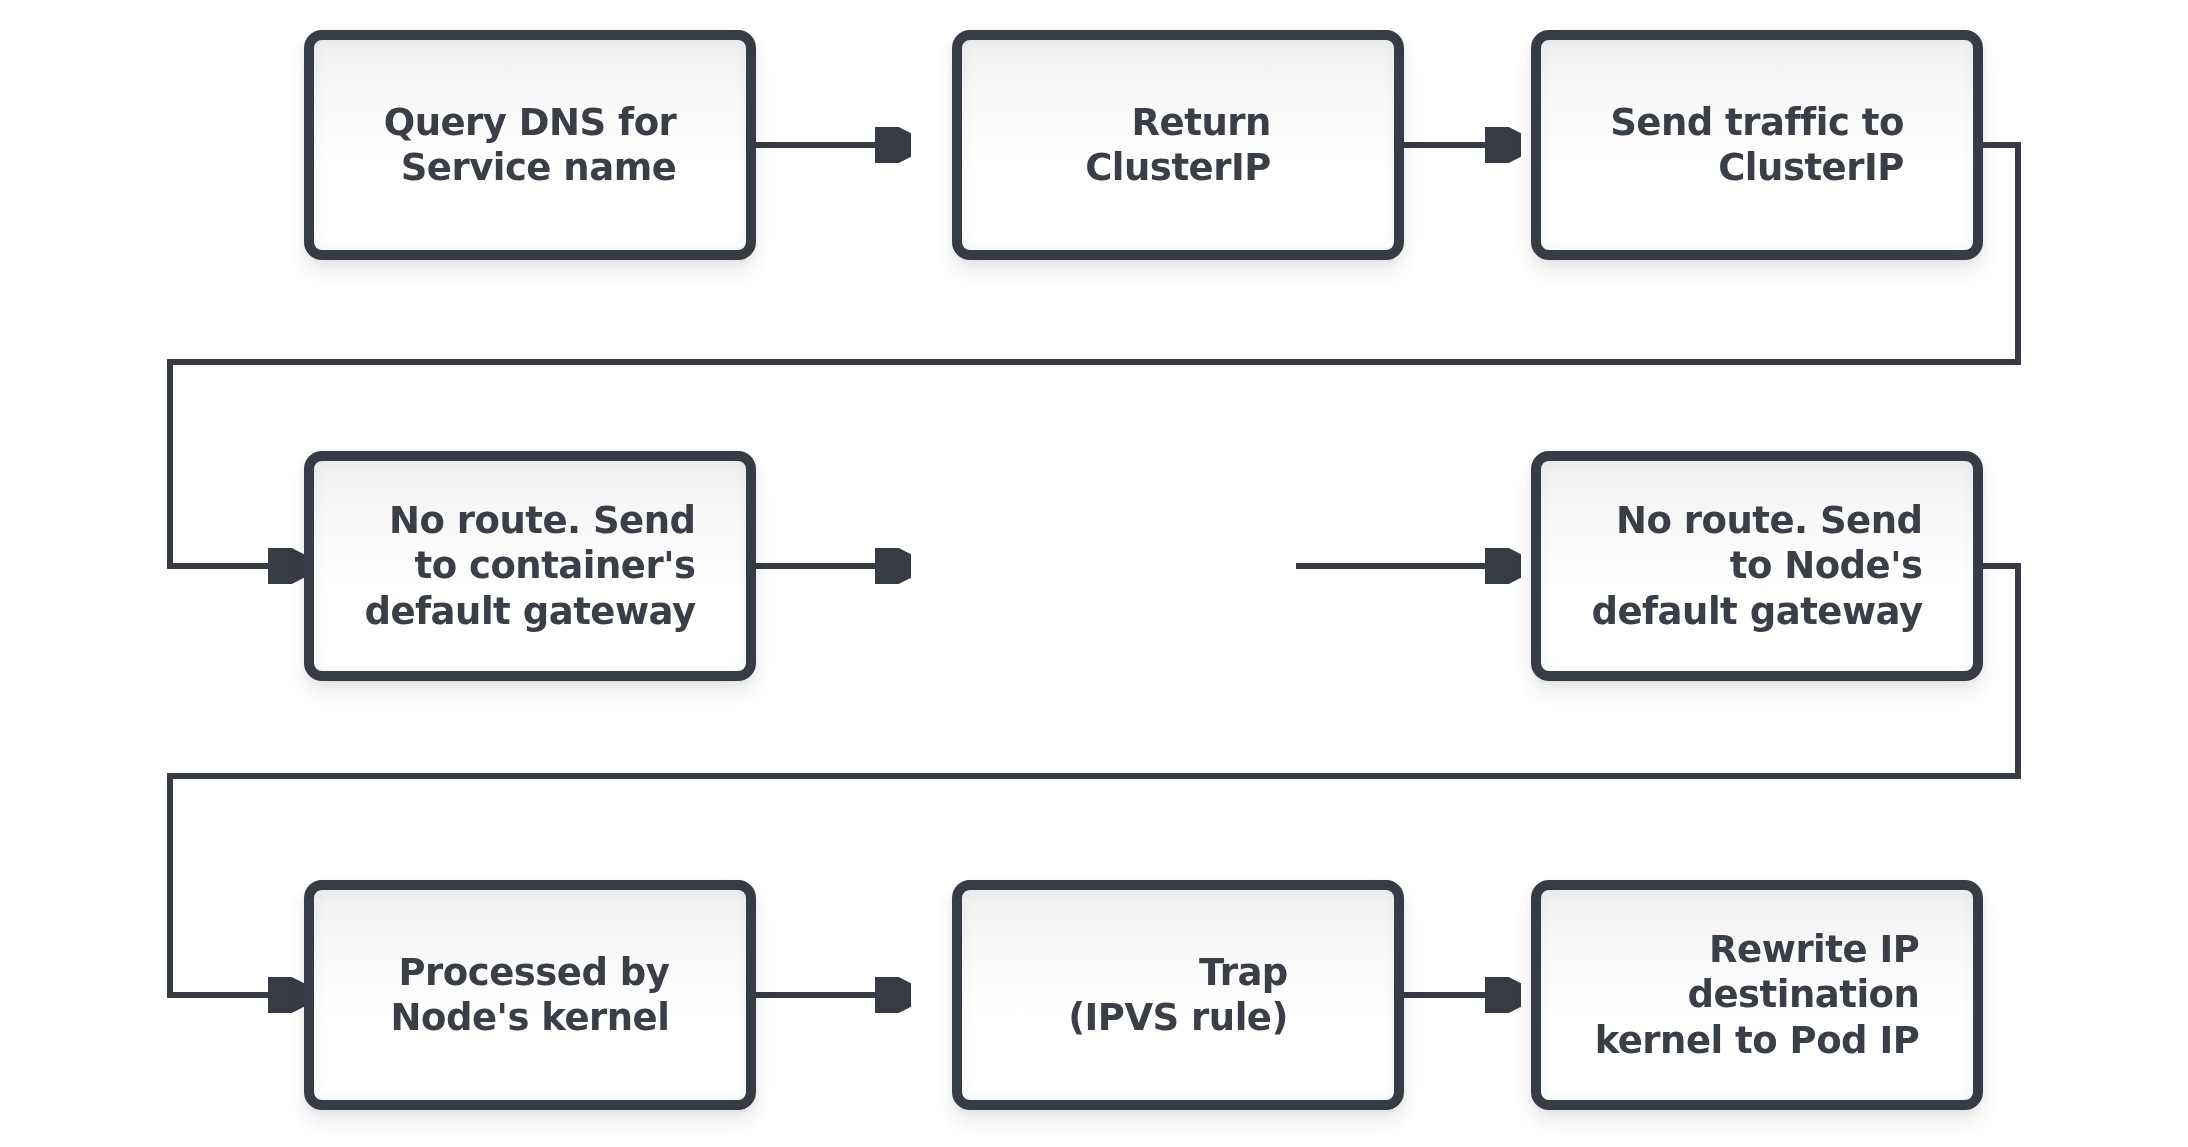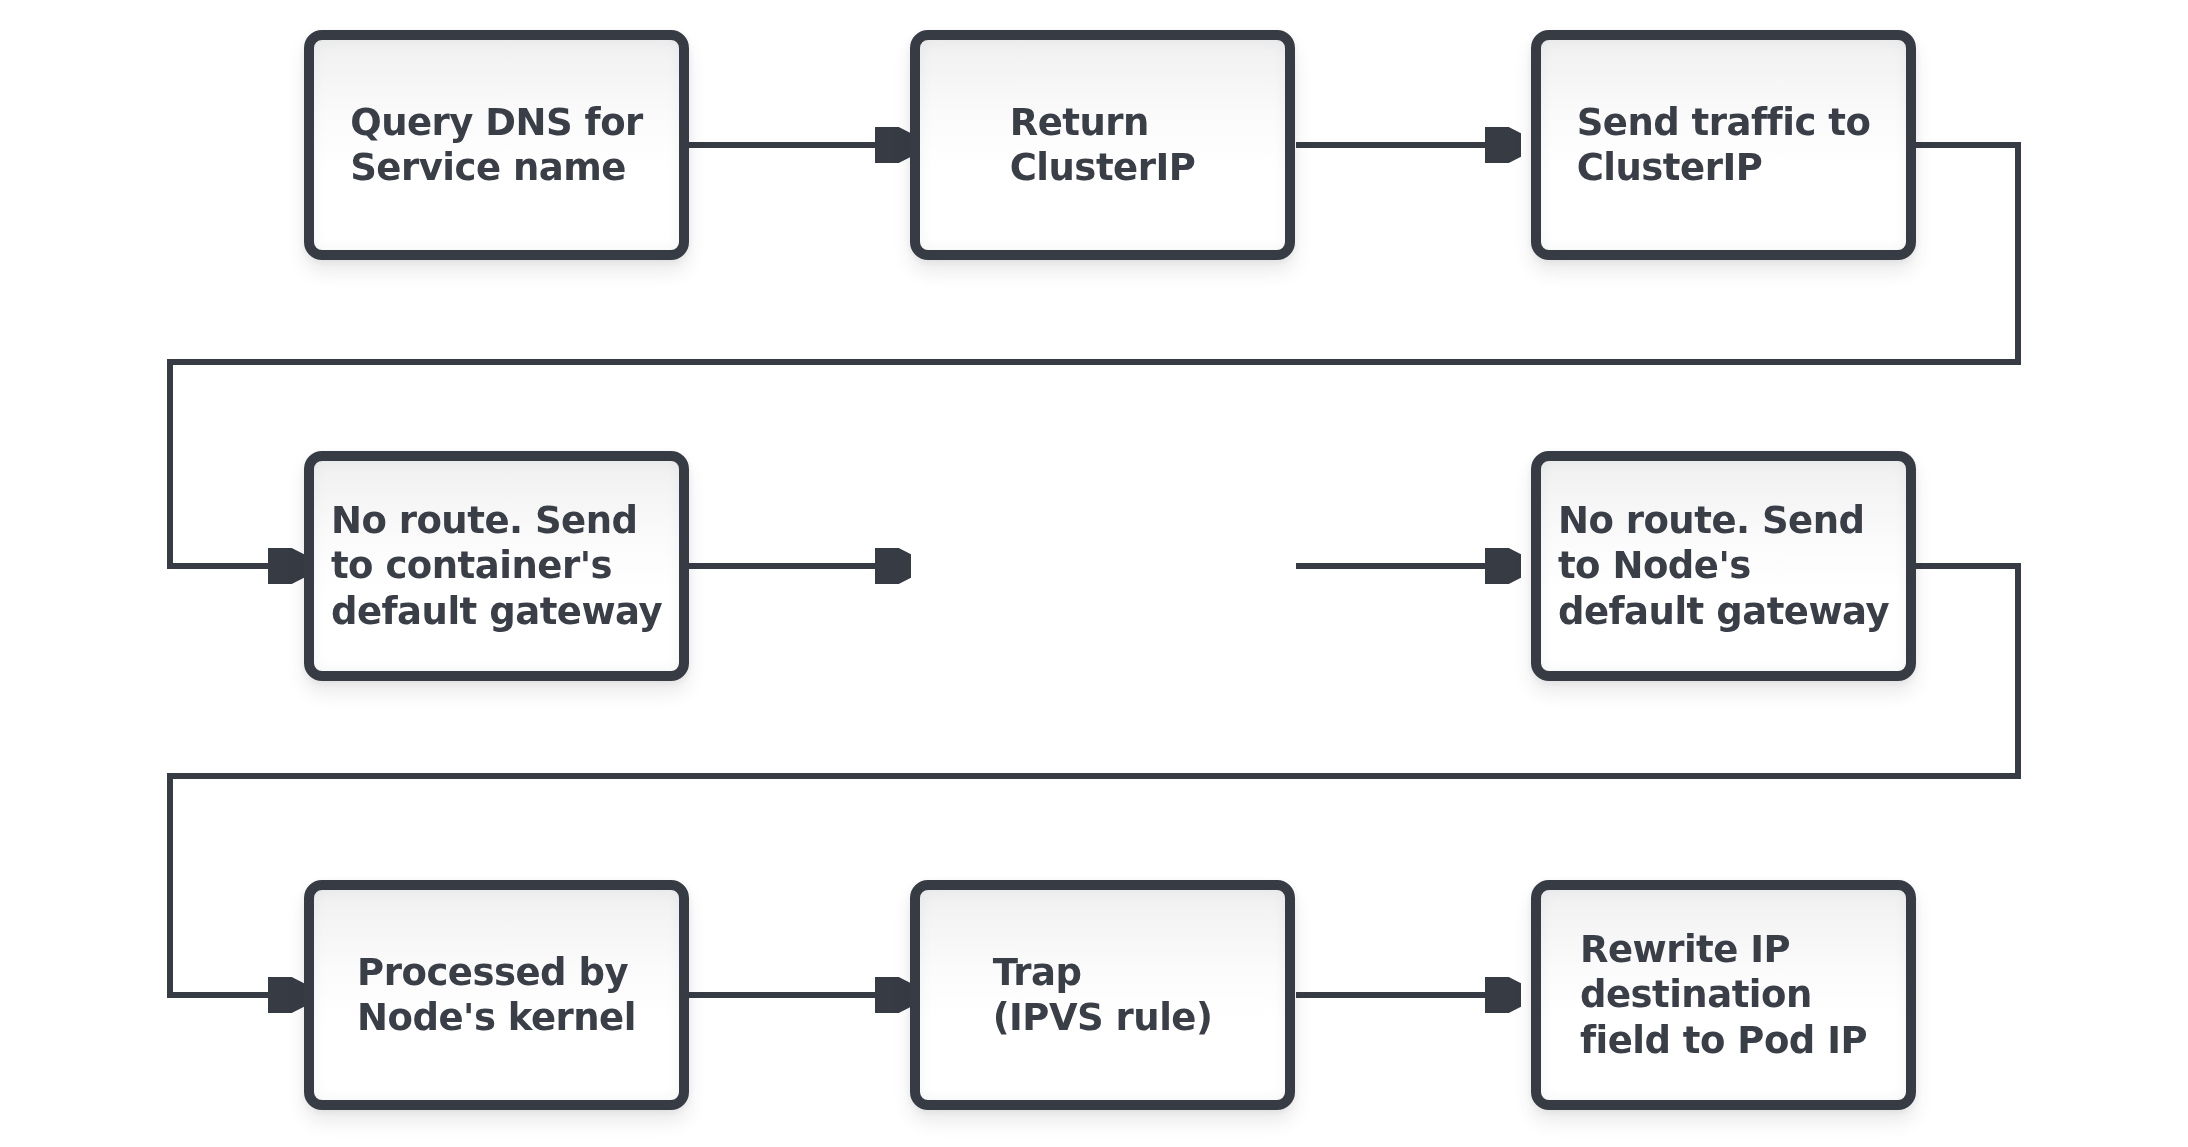--- a/index.html
+++ b/index.html
@@ -19,41 +19,41 @@
   .connectors{
     position:absolute;left:0;top:0;width:2188px;height:1147px;
   }
   .connectors path{
     fill:none;
     stroke:var(--stroke);
     stroke-width:6;
   }
   .box{
     position:absolute;
-    width:385px;height:230px;
+    width:452px;height:230px;
     box-sizing:border-box;
     border:10px solid var(--stroke);
     border-radius:18px;
     background:linear-gradient(180deg,var(--fill-top) 0%,#fbfbfc 38%,var(--fill) 62%);
     box-shadow:0 12px 18px rgba(55,59,68,0.10), 0 2px 6px rgba(55,59,68,0.07),
                inset 0 0 14px rgba(40,44,52,0.06);
     display:flex;align-items:center;justify-content:center;
-    text-align:left;
+    text-align:right;
   }
   .box .label{
     color:var(--text);
     font-weight:700;
     font-size:37px;
     line-height:1.22;
     letter-spacing:-0.5px;
     white-space:pre-line;
     padding:0 2px;
   }
   .r1{top:30px}.r2{top:451px}.r3{top:880px}
-  .c1{left:304px}.c2{left:910px}.c3{left:1531px}
+  .c1{left:304px}.c2{left:952px}.c3{left:1531px}
 </style>
 </head>
 <body>
 
 <div class="canvas">
 
   <svg class="connectors" viewBox="0 0 2188 1147" xmlns="http://www.w3.org/2000/svg">
     <defs>
       <marker id="arrowhead" viewBox="0 0 10 10" refX="9" refY="5" markerWidth="6" markerHeight="6" orient="auto">
         <path d="M0,0 L10,5 L0,10 z" fill="#373b44" stroke="none"></path>
@@ -102,16 +102,16 @@
     <span class="label">Trap
 (IPVS rule)</span>
   </div>
   <div class="box r3 c1">
     <span class="label">Processed by
 Node's kernel</span>
   </div>
   <div class="box r3 c3">
     <span class="label">Rewrite IP
 destination
-field to Pod IP</span>
+kernel to Pod IP</span>
   </div>
 
 </div>
 
 </body></html>

